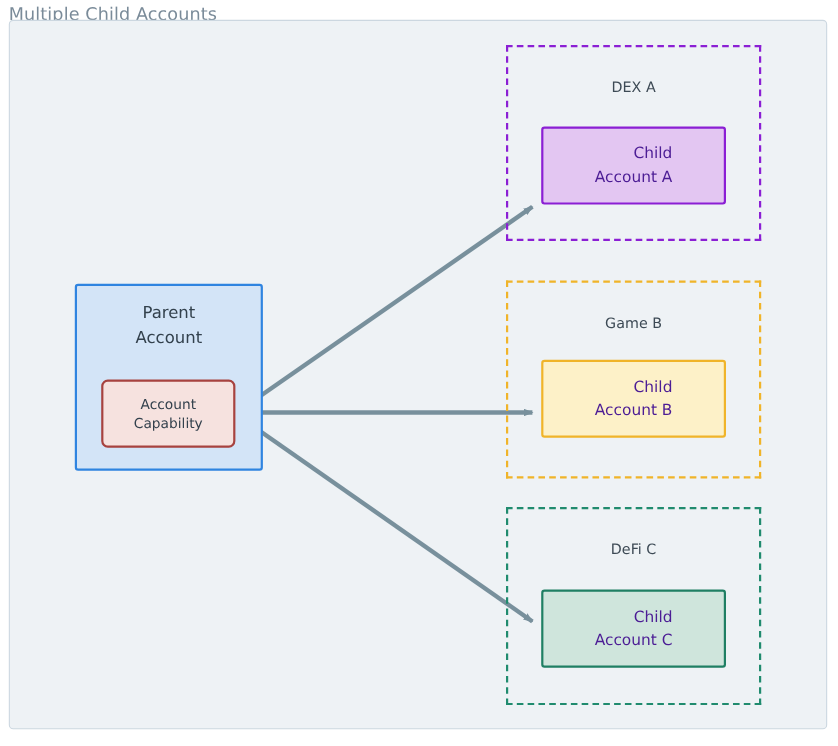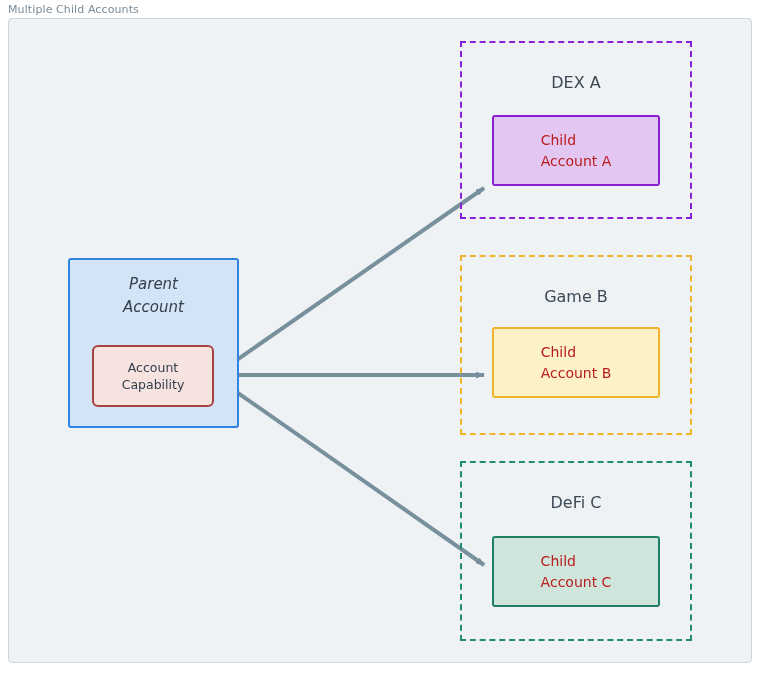--- a/index.html
+++ b/index.html
@@ -21,21 +21,21 @@
     left: 0; top: 0;
     width: 762px;
     height: 678px;
   }
 
   
   .frame-title {
     position: absolute;
     left: 8px;
     top: 3px;
-    font-size: 11px;
+    font-size: 16px;
     color: #7a8b99;
     letter-spacing: 0.1px;
     white-space: nowrap;
   }
 
   
   .frame-box {
     position: absolute;
     left: 8px;
     top: 18px;
@@ -51,21 +51,20 @@
   .parent-box {
     position: absolute;
     left: 68px;
     top: 258px;
     width: 171px;
     height: 170px;
     box-sizing: border-box;
     background: #d3e4f7;
     border: 2px solid #2f84e0;
     border-radius: 3px;
-    font-style: italic;
   }
   .parent-label {
     position: absolute;
     left: 0;
     top: 13px;
     width: 100%;
     text-align: center;
     font-size: 15px;
     line-height: 23px;
     color: #33414d;
@@ -104,21 +103,21 @@
     background: transparent;
     border-style: dashed;
     border-width: 2px;
   }
   .group-label {
     position: absolute;
     left: 0;
     width: 100%;
     top: 30px;
     text-align: center;
-    font-size: 16px;
+    font-size: 13px;
     color: #3d4a55;
     white-space: nowrap;
   }
 
   #group-dex-a   { top: 41px;  height: 178px; border-color: #8B1FD4; }
   #group-defi-b  { top: 255px; height: 180px; border-color: #F0B429; }
   #group-game-c  { top: 461px; height: 180px; border-color: #208B6E; }
 
   
   .child-box {
@@ -129,22 +128,22 @@
     box-sizing: border-box;
     border: 2px solid;
     border-radius: 3px;
     display: flex;
     align-items: center;
     justify-content: center;
   }
   .child-label {
     font-size: 14px;
     line-height: 21px;
-    color: #b91c1c;
-    text-align: left;
+    color: #4c1d95;
+    text-align: right;
     white-space: pre-line;
   }
 
   #child-a { top: 115px; background: #e3c6f2; border-color: #8B1FD4; }
   #child-b { top: 327px; background: #fdf1c8; border-color: #F0B429; }
   #child-c { top: 536px; background: #cfe5dc; border-color: #1F7F63; }
 
   
   .arrows-svg {
     position: absolute;

